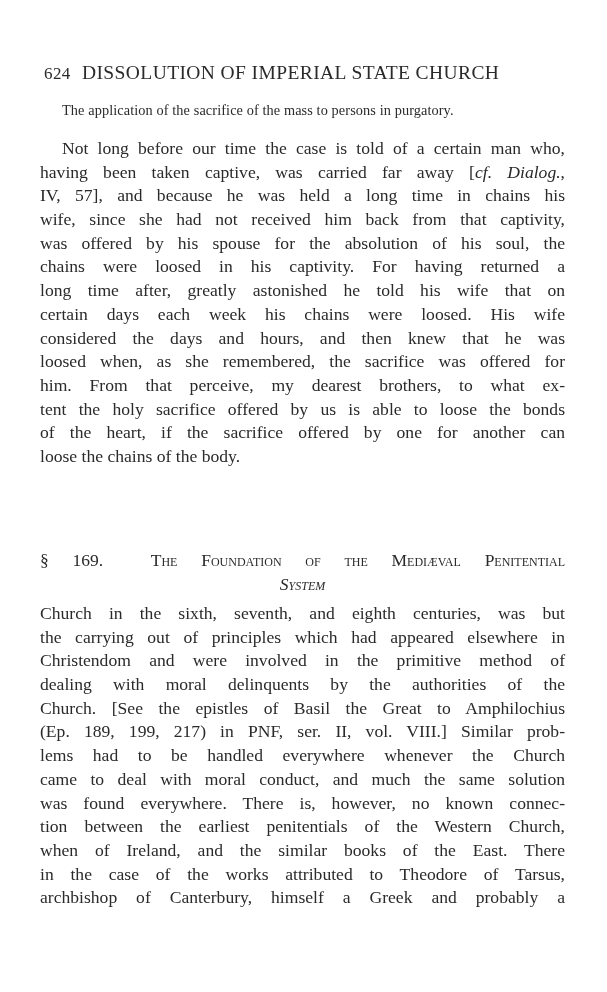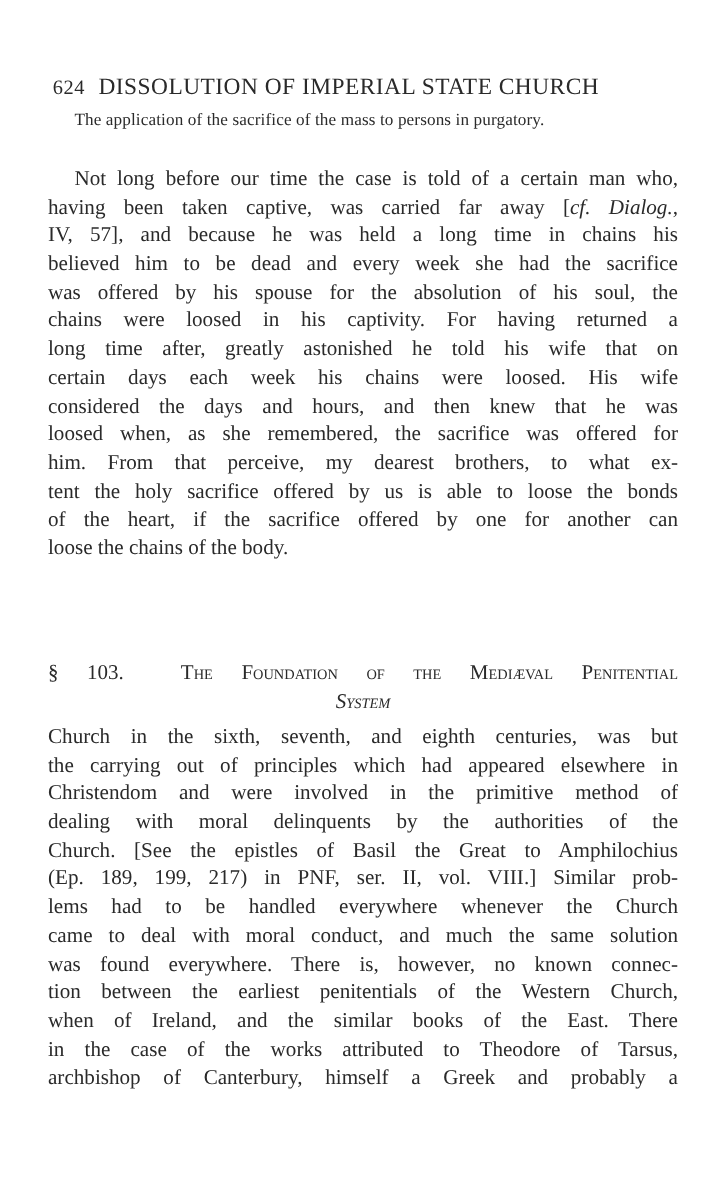--- a/index.html
+++ b/index.html
@@ -1,20 +1,20 @@
 <!DOCTYPE html>
 <html><head>
   <meta charset="utf-8">
   <style>
     html, body { margin: 0; padding: 0; background: #ffffff; }
     body { width: 607px; height: 992px; overflow: hidden; position: relative; color: #2a2a2a; font-family: "Liberation Serif", "DejaVu Serif", serif; }
     .page { position: absolute; left: 0; top: 0; width: 607px; height: 992px; margin-top: 22px; }
     .running-head { position: absolute; left: 44px; top: 40px; width: 520px; font-size: 19.5px; letter-spacing: 0.4px; white-space: nowrap; }
     .running-head .pnum { font-size: 17px; margin-right: 6px; }
-    .side-heading { position: absolute; left: 62px; top: 70px; width: 500px; font-size: 14.3px; white-space: nowrap; letter-spacing: 0.1px; }
+    .side-heading { position: absolute; left: 62px; top: 80px; width: 500px; font-size: 14.3px; white-space: nowrap; letter-spacing: 0.1px; }
     .para { position: absolute; left: 40px; width: 525px; font-size: 17.6px; line-height: 23.7px; }
     .line { display: block; text-align: justify; text-align-last: justify; white-space: nowrap; height: 23.7px; }
     .line.last { text-align-last: left; }
     .line.indent { padding-left: 22px; }
     .section-heading { position: absolute; left: 40px; top: 526px; width: 525px; font-size: 17.5px; line-height: 24px; }
     .section-heading .row1 { display: block; text-align: justify; text-align-last: justify; white-space: nowrap; }
     .section-heading .row2 { display: block; text-align: center; font-style: italic; }
     .sc { font-variant: small-caps; }
     i { font-style: italic; }
   </style>
@@ -27,35 +27,35 @@
     <span class="pnum">624</span>
     <span>DISSOLUTION OF IMPERIAL STATE CHURCH</span>
   </div>
 
   <div class="side-heading">The application of the sacrifice of the mass to persons in purgatory.</div>
 
   <div class="para" style="top:115px;">
     <span class="line indent">Not long before our time the case is told of a certain man who,</span>
     <span class="line"><span>having been taken captive, was carried far away [</span><i>cf. Dialog.</i><span>,</span></span>
     <span class="line">IV, 57], and because he was held a long time in chains his</span>
-    <span class="line">believed him to be dead and every week she had the sacrifice</span>
+    <span class="line">wife, since she had not received him back from that captivity,</span>
     <span class="line">was offered by his spouse for the absolution of his soul, the</span>
     <span class="line">chains were loosed in his captivity.  For having returned a</span>
     <span class="line">long time after, greatly astonished he told his wife that on</span>
     <span class="line">certain days each week his chains were loosed.  His wife</span>
     <span class="line">considered the days and hours, and then knew that he was</span>
     <span class="line">loosed when, as she remembered, the sacrifice was offered for</span>
     <span class="line">him.  From that perceive, my dearest brothers, to what ex-</span>
     <span class="line">tent the holy sacrifice offered by us is able to loose the bonds</span>
     <span class="line">of the heart, if the sacrifice offered by one for another can</span>
     <span class="line last">loose the chains of the body.</span>
   </div>
 
   <div class="section-heading">
-    <span class="row1"><span>§ 103.</span>&nbsp; <span class="sc">The Foundation of the Mediæval Penitential</span></span>
+    <span class="row1"><span>§ 169.</span>&nbsp; <span class="sc">The Foundation of the Mediæval Penitential</span></span>
     <span class="row2 sc">System</span>
   </div>
 
   <div class="para" style="top:580px;">
     <span class="line">Church in the sixth, seventh, and eighth centuries, was but</span>
     <span class="line">the carrying out of principles which had appeared elsewhere in</span>
     <span class="line">Christendom and were involved in the primitive method of</span>
     <span class="line">dealing with moral delinquents by the authorities of the</span>
     <span class="line">Church.  [See the epistles of Basil the Great to Amphilochius</span>
     <span class="line">(Ep. 189, 199, 217) in PNF, ser. II, vol. VIII.]  Similar prob-</span>

